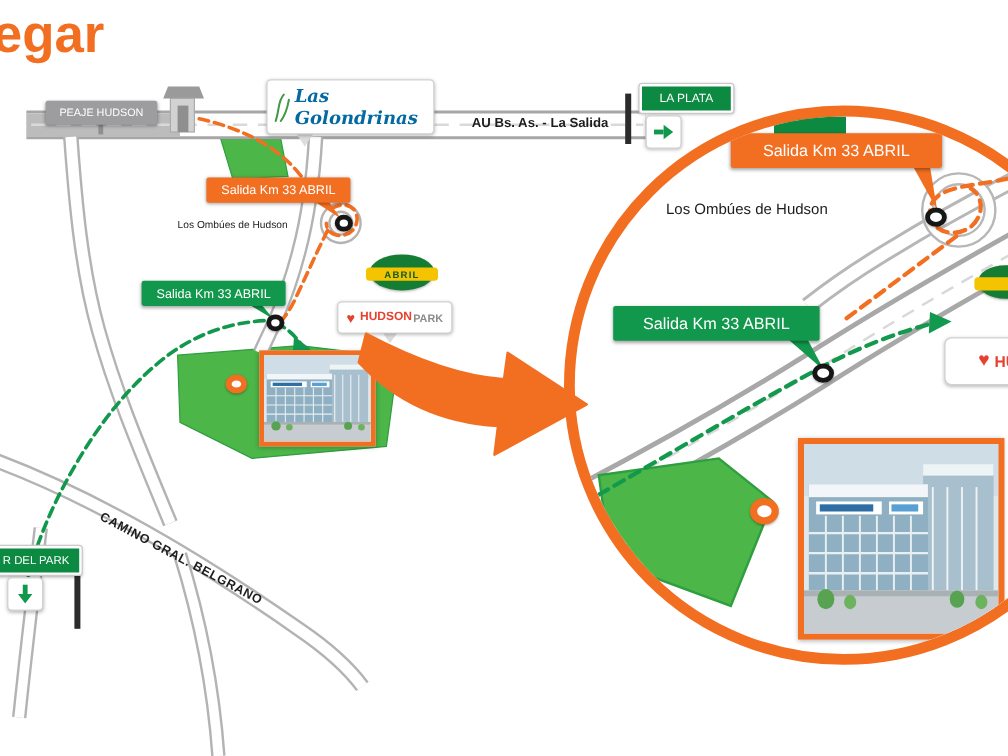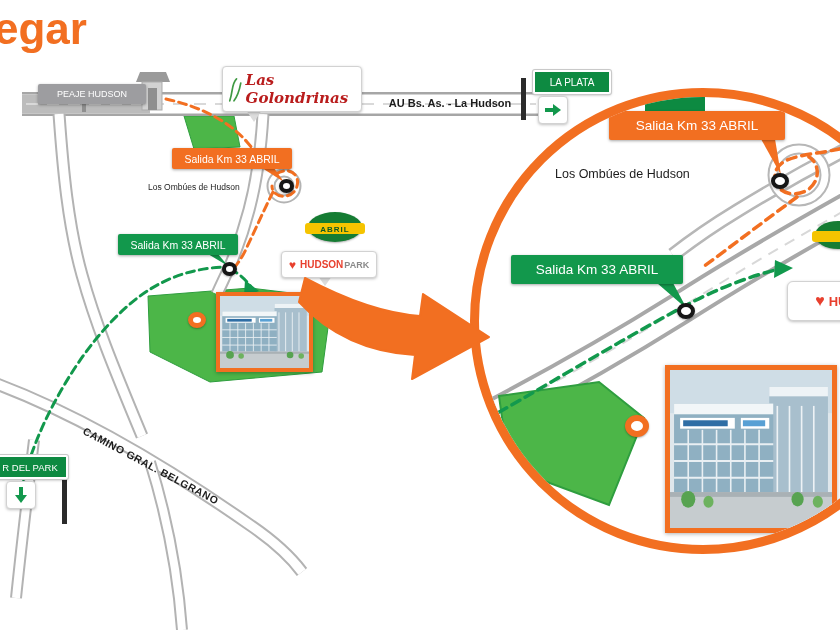--- a/index.html
+++ b/index.html
@@ -122,33 +122,33 @@
     <path d="M166 99 C198 106 228 120 247 142 C258 155 266 165 276 174 M276 174 C290 165 302 176 296 189 C290 200 272 198 272 186 M273 192 C264 210 256 228 247 247 C243 256 239 262 234 268" stroke="#F26F21" stroke-width="3" stroke-dasharray="8 5" fill="none" stroke-linecap="round"></path>
     <path d="M20 492 C28 460 40 428 58 396 C80 356 108 320 140 296 C170 274 200 268 224 267 M230 269 C240 274 246 280 251 287" stroke="#12984C" stroke-width="3" stroke-dasharray="8 5" fill="none" stroke-linecap="round"></path>
     <polygon points="245,280 259,291 244,296" fill="#12984C"></polygon>
 
     <polygon points="262,168 284,182 274,168" fill="#F26F21"></polygon>
     <polygon points="208,254 228,266 218,254" fill="#12984C"></polygon>
   </svg>
 
   <div class="abs" style="left:-6px;top:4px;font-size:44px;font-weight:bold;color:#F26F21;z-index:10;">egar</div>
 
-  <div class="sign gray" style="left:38px;top:84px;width:108px;height:20px;font-size:9px;z-index:10;">
+  <div class="sign gray" style="left:38px;top:84px;width:93px;height:20px;font-size:9px;z-index:10;">
     <span>PEAJE HUDSON</span>
   </div>
 
   <div class="whitebox" style="left:222px;top:66px;width:138px;height:44px;z-index:10;">
     <svg width="22" height="32" viewBox="0 0 22 32">
       <path d="M8 30 C12 18 10 10 16 4 M13 30 C19 22 20 14 21 9" stroke="#3f9a43" stroke-width="2" fill="none" stroke-linecap="round"></path>
     </svg>
-    <span style="font-family:'DejaVu Serif',serif;font-style:italic;font-weight:bold;color:#b91c1c;font-size:15px;">Las Golondrinas</span>
+    <span style="font-family:'DejaVu Serif',serif;font-style:italic;font-weight:bold;color:#0369a1;font-size:15px;">Las Golondrinas</span>
   </div>
   <div class="abs" style="left:246px;top:110px;width:0;height:0;border-left:8px solid transparent;border-right:8px solid transparent;border-top:12px solid #dcdcdc;z-index:9;"></div>
 
-  <div class="maplabel" style="left:368px;top:97px;width:164px;text-align:center;font-size:11px;z-index:10;">AU Bs. As. - La Hudson</div>
+  <div class="maplabel" style="left:368px;top:97px;width:164px;text-align:center;font-size:11px;z-index:10;">AU Bs. As. - La Salida</div>
 
   <div class="sign green-bordered" style="left:533px;top:70px;width:74px;height:20px;font-size:10px;z-index:10;">
     <span>LA PLATA</span>
   </div>
   <div class="whitebox" style="left:538px;top:96px;width:28px;height:26px;z-index:10;">
     <svg width="16" height="12" viewBox="0 0 16 12">
       <rect x="0" y="4" width="8" height="4" fill="#12984C"></rect>
         <polygon points="8,0 16,6 8,12" fill="#12984C"></polygon>
     </svg>
   </div>

